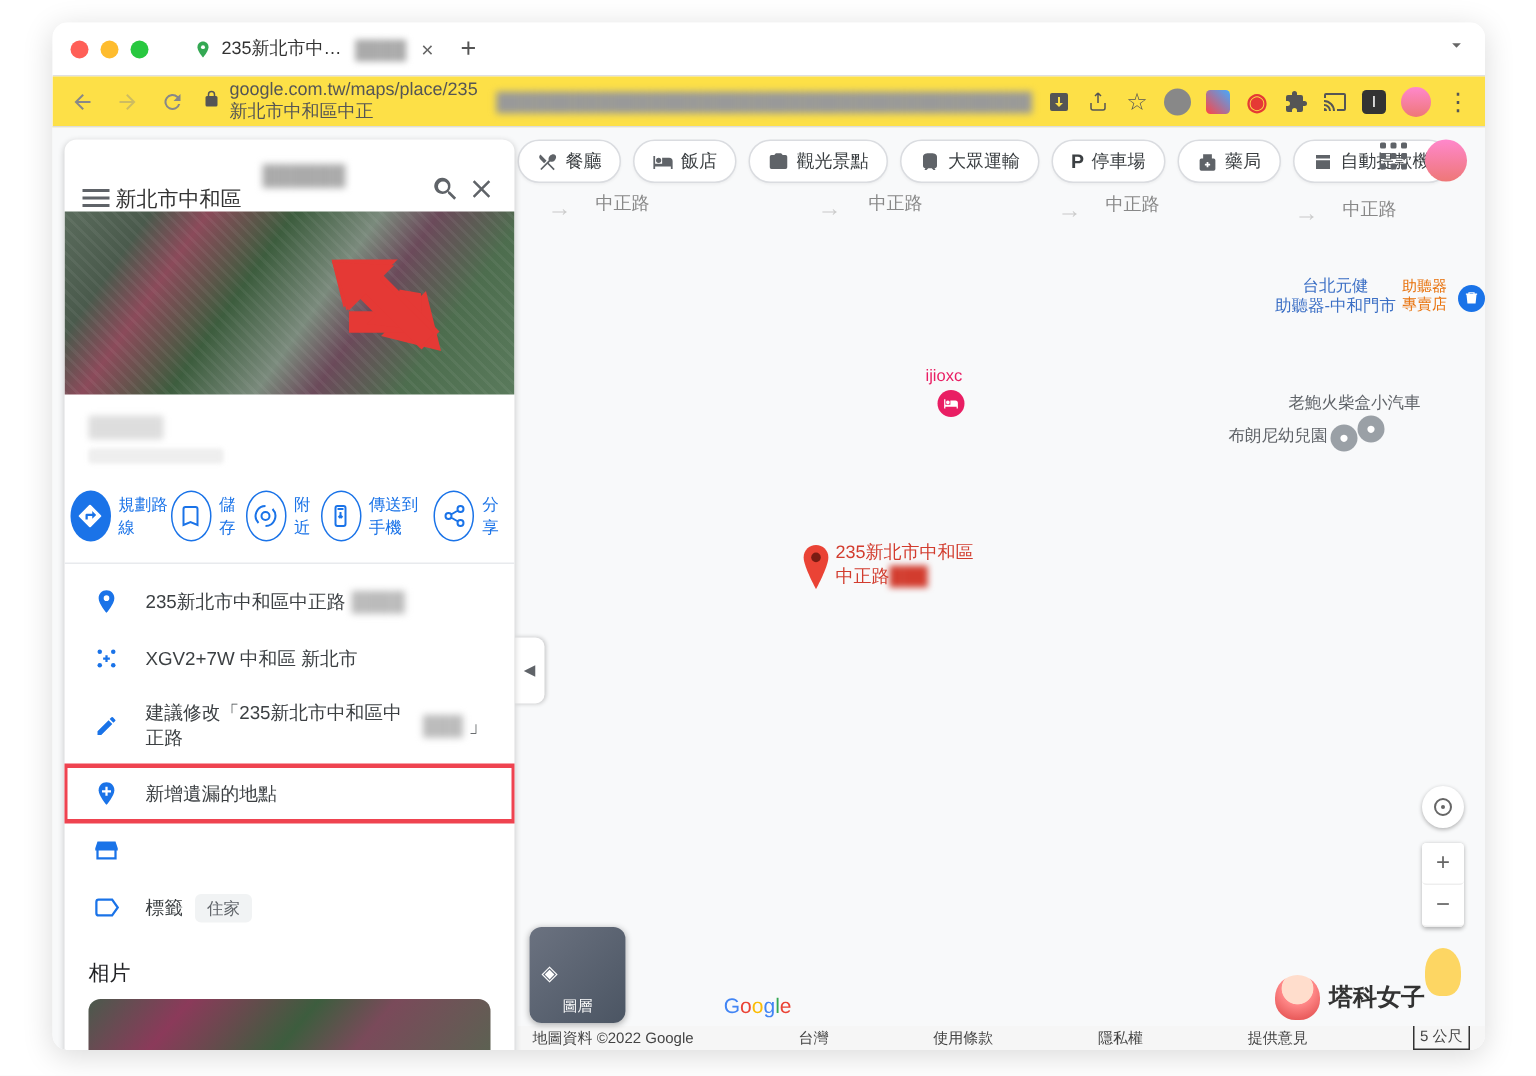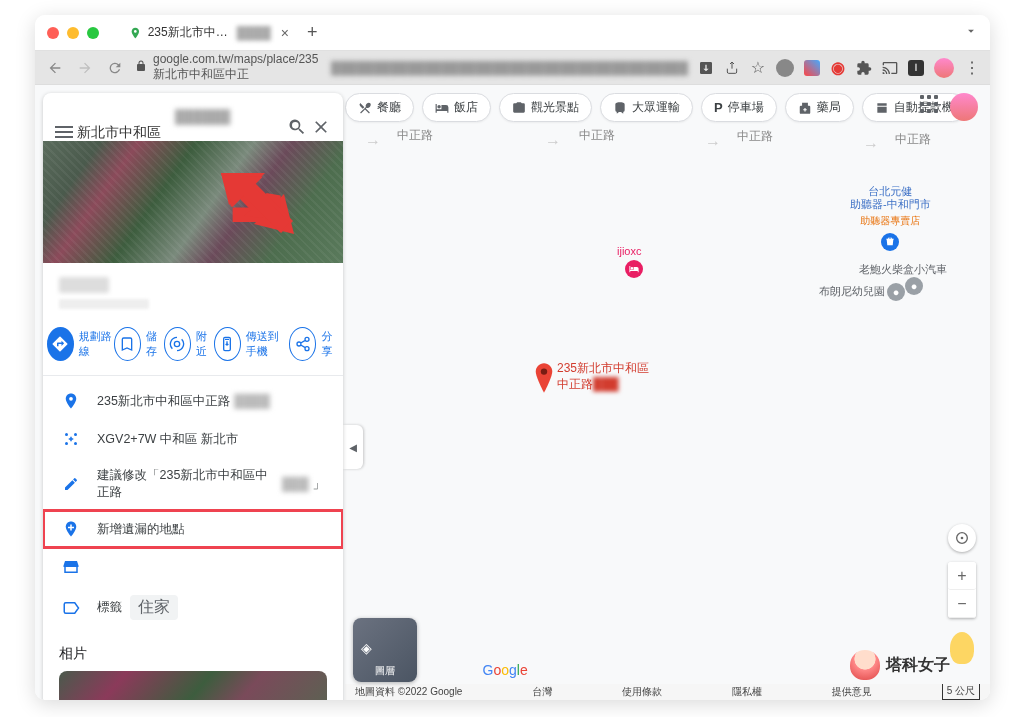--- a/index.html
+++ b/index.html
@@ -15,21 +15,21 @@
 .dot.green { background: #28c840; }
 .tabs { display: flex; margin-left: 20px; align-items: center; }
 .tab { background: #fff; border-radius: 8px 8px 0 0; padding: 6px 10px; display: flex; align-items: center; gap: 6px; font-size: 12px; color: #333; max-width: 180px; }
 .tab .fav { width: 14px; height: 14px; }
 .tab-title { white-space: nowrap; overflow: hidden; text-overflow: ellipsis; max-width: 110px; }
 .tab .blur { filter: blur(2px); color: #aaa; }
 .tab-close { color: #666; font-size: 14px; margin-left: 4px; }
 .newtab { margin-left: 8px; color: #555; font-size: 18px; }
 .min-btn { margin-left: auto; color: #555; }
 
-.addrbar { height: 34px; background: #e5e5e5; display: flex; align-items: center; padding: 0 10px; gap: 10px; border-bottom: 1px solid #ddd; }
+.addrbar { height: 34px; background: #fde047; display: flex; align-items: center; padding: 0 10px; gap: 10px; border-bottom: 1px solid #ddd; }
 .nav-btn { color: #888; display: flex; align-items: center; justify-content: center; width: 20px; height: 20px; }
 .url-box { flex: 1; display: flex; align-items: center; gap: 6px; font-size: 12px; color: #555; }
 .url-box .lock { color: #555; }
 .url-box .blurred { filter: blur(2.5px); color: #999; letter-spacing: 0; }
 .toolbar-icons { display: flex; gap: 10px; align-items: center; }
 .tb-icon { width: 16px; height: 16px; display: flex; align-items: center; justify-content: center; color: #555; }
 
 .content { flex: 1; display: flex; position: relative; }
 
 .map-area { flex: 1; background: #f8f9fa; position: relative; }
@@ -69,21 +69,21 @@
 .action { display: flex; flex-direction: row; align-items: center; gap: 5px; font-size: 11px; color: #1a73e8; }
 .action .circ { width: 34px; height: 34px; border: 1px solid #1a73e8; border-radius: 50%; display: flex; align-items: center; justify-content: center; }
 .action.primary .circ { background: #1a73e8; color: #fff; border: none; }
 
 .detail-list { padding: 6px 0; }
 .detail-item { display: flex; align-items: center; padding: 9px 18px; gap: 16px; font-size: 12.5px; color: #3c4043; position: relative; }
 .detail-item .dicon { width: 20px; height: 20px; display: flex; align-items: center; justify-content: center; color: #1a73e8; flex-shrink: 0; }
 .detail-item .dtext { flex: 1; display: flex; align-items: center; gap: 4px; }
 .detail-item .dtext .blur { filter: blur(2.5px); color: #bbb; }
 .detail-item.highlighted { outline: 3px solid #ef4350; outline-offset: -2px; z-index: 2; }
-.label-pill { display: inline-flex; background: #f1f3f4; border-radius: 4px; padding: 2px 8px; font-size: 16px; color: #5f6368; margin-left: 4px; }
+.label-pill { display: inline-flex; background: #f1f3f4; border-radius: 4px; padding: 2px 8px; font-size: 11px; color: #5f6368; margin-left: 4px; }
 
 .photos-section { padding: 10px 16px 4px; }
 .photos-title { font-size: 14px; color: #202124; margin-bottom: 8px; }
 .photo-thumb { height: 90px; border-radius: 8px; background: linear-gradient(130deg, #4a5a4c 0%, #8b3a5a 20%, #3d5d3e 45%, #7a4a5a 60%, #4d6d4e 100%); position: relative; }
 
 .collapse-handle { position: absolute; left: 308px; top: 340px; width: 20px; height: 44px; background: #fff; border-radius: 0 6px 6px 0; box-shadow: 1px 0 3px rgba(0,0,0,0.2); display: flex; align-items: center; justify-content: center; color: #5f6368; z-index: 9; font-size: 10px; }
 
 .red-arrow { position: absolute; top: 90px; left: 190px; z-index: 20; }
 
 .layers-btn { position: absolute; bottom: 18px; left: 318px; width: 64px; height: 64px; border-radius: 8px; background: linear-gradient(135deg,#6b7280,#4b5563); box-shadow: 0 1px 4px rgba(0,0,0,0.3); display: flex; align-items: flex-end; justify-content: center; padding-bottom: 4px; color: #fff; font-size: 10px; z-index: 5; }
@@ -203,21 +203,21 @@
         <span class="poi-text" style="color:#e91e63">ijioxc</span>
       </div>
       <div class="poi" style="top:175px;left:590px">
         <div class="poi-icon" style="background:#e91e63">
             <svg width="10" height="10" viewBox="0 0 24 24">
               <path fill="#fff" d="M7 13a3 3 0 1 0 0-6 3 3 0 0 0 0 6zm12-6h-8v7H3V5H1v15h2v-3h18v3h2v-9a4 4 0 0 0-4-4z"></path>
             </svg>
           </div>
       </div>
 
-      <div class="poi" style="top:100px;left:815px;flex-direction:column;align-items:center">
+      <div class="poi" style="top:100px;left:815px;flex-direction:row;align-items:center">
         <div class="poi-text blue" style="text-align:center;white-space:pre">台北元健
 助聽器-中和門市</div>
         <div class="poi-text" style="color:#e8710a;font-size:10px">助聽器專賣店</div>
         <div class="poi-icon" style="background:#1a73e8;margin-top:2px">
             <svg width="10" height="10" viewBox="0 0 24 24">
               <path fill="#fff" d="M7 4V2h10v2h4v2h-1l-1.5 14H5.5L4 6H3V4h4zm2 0h6V3H9v1z"></path>
             </svg>
           </div>
       </div>
 

